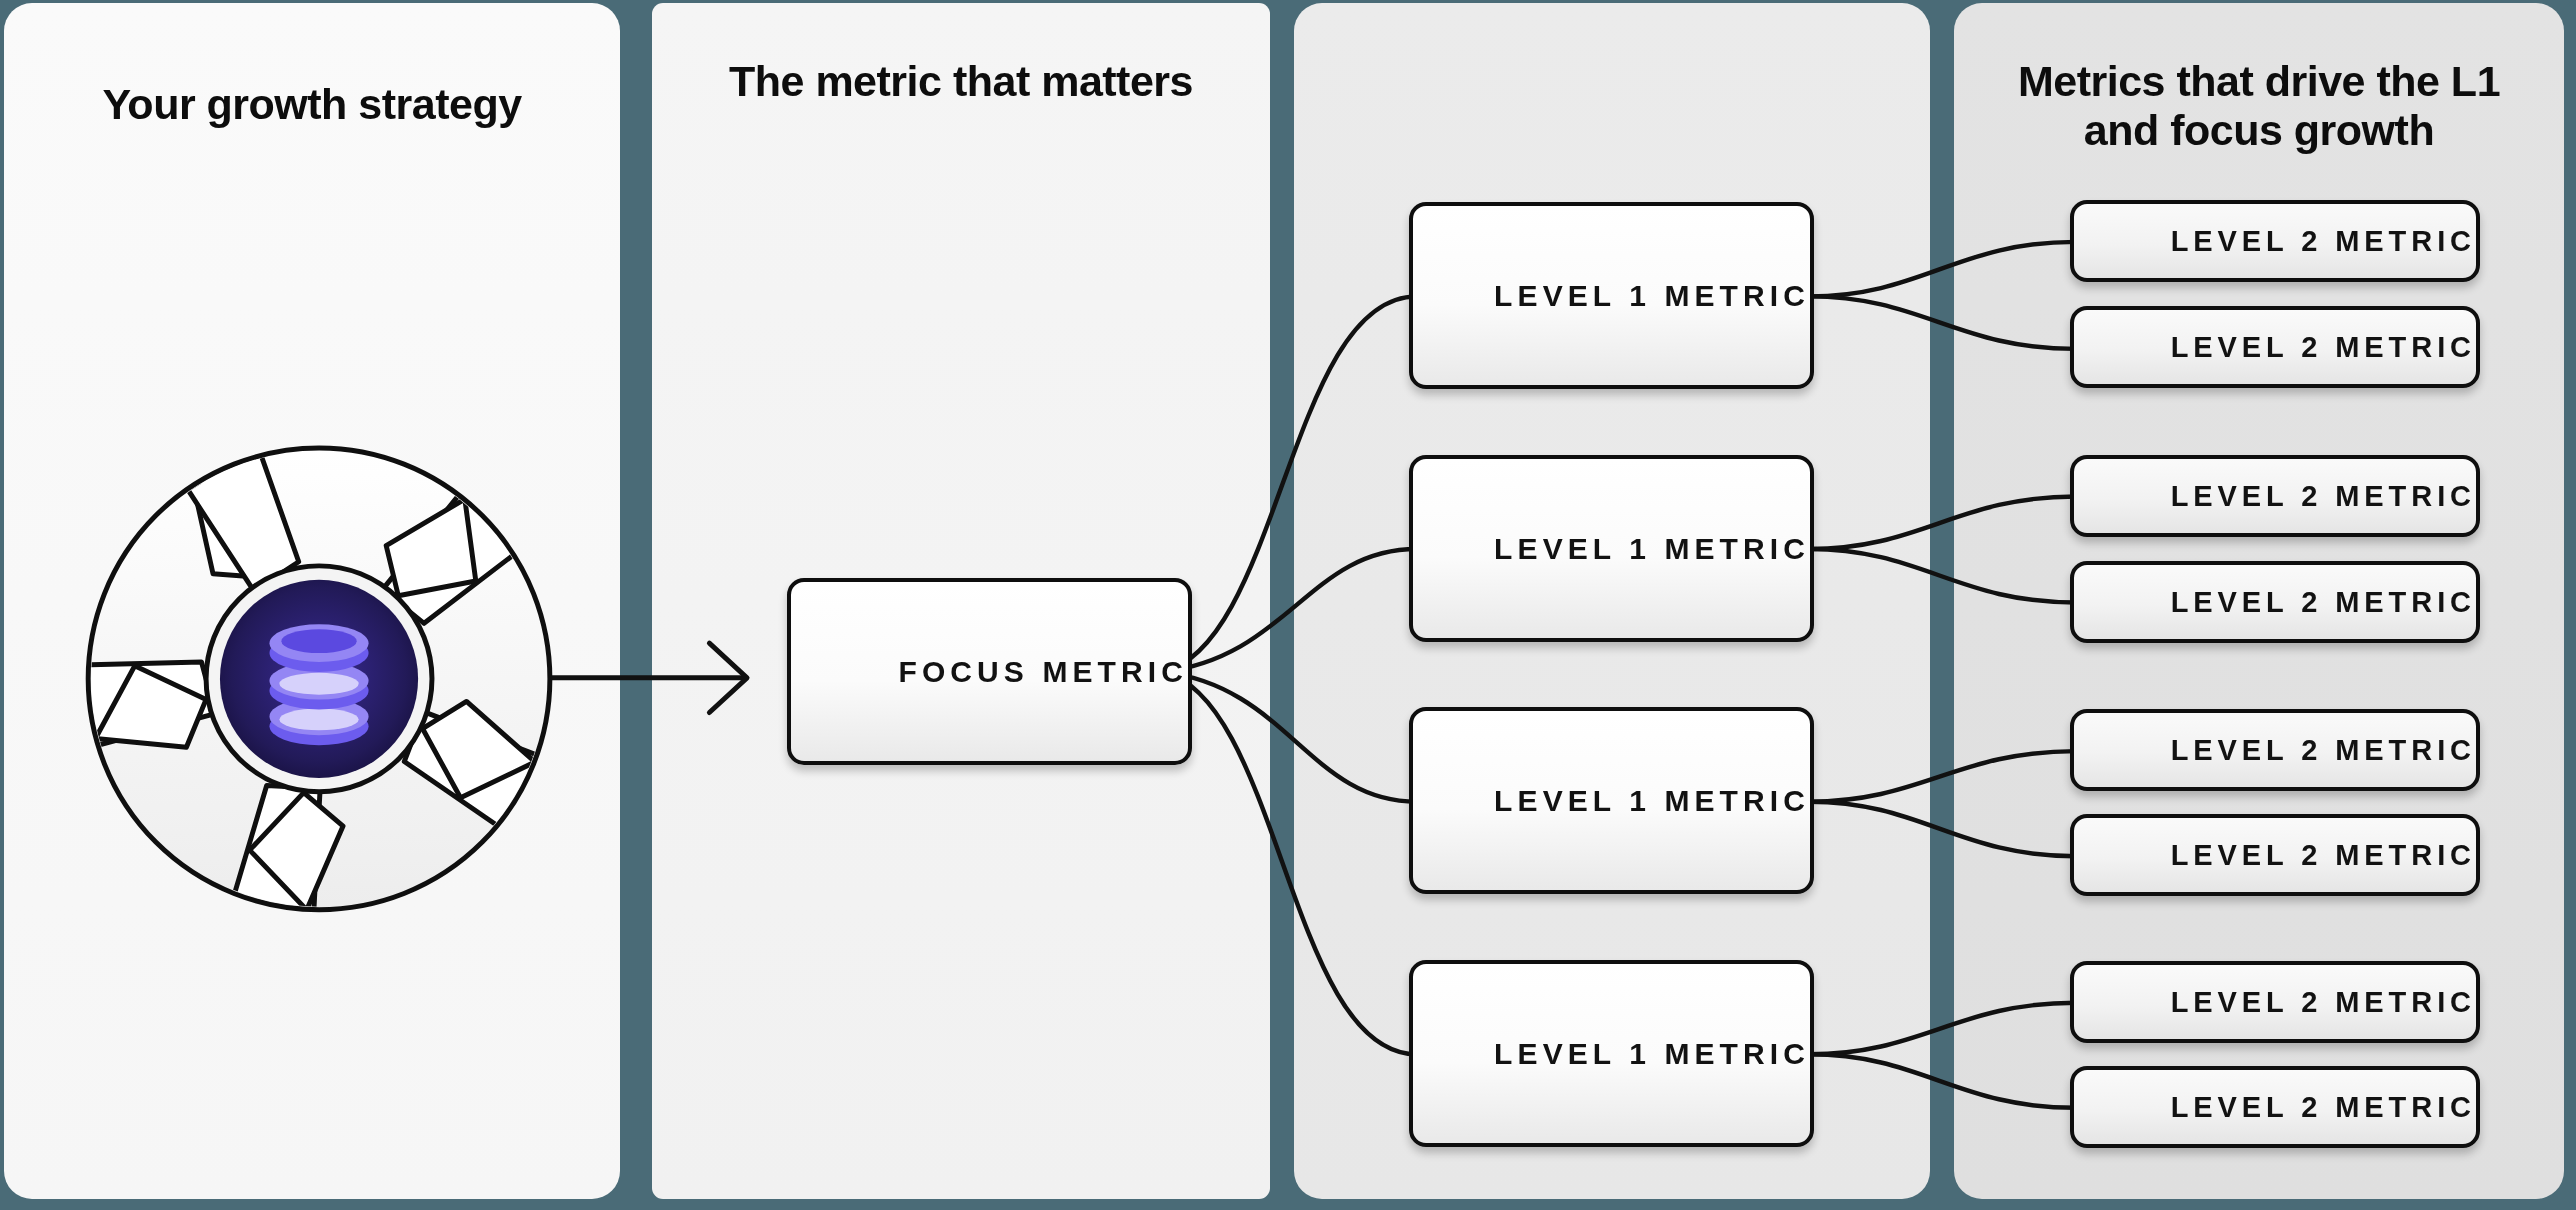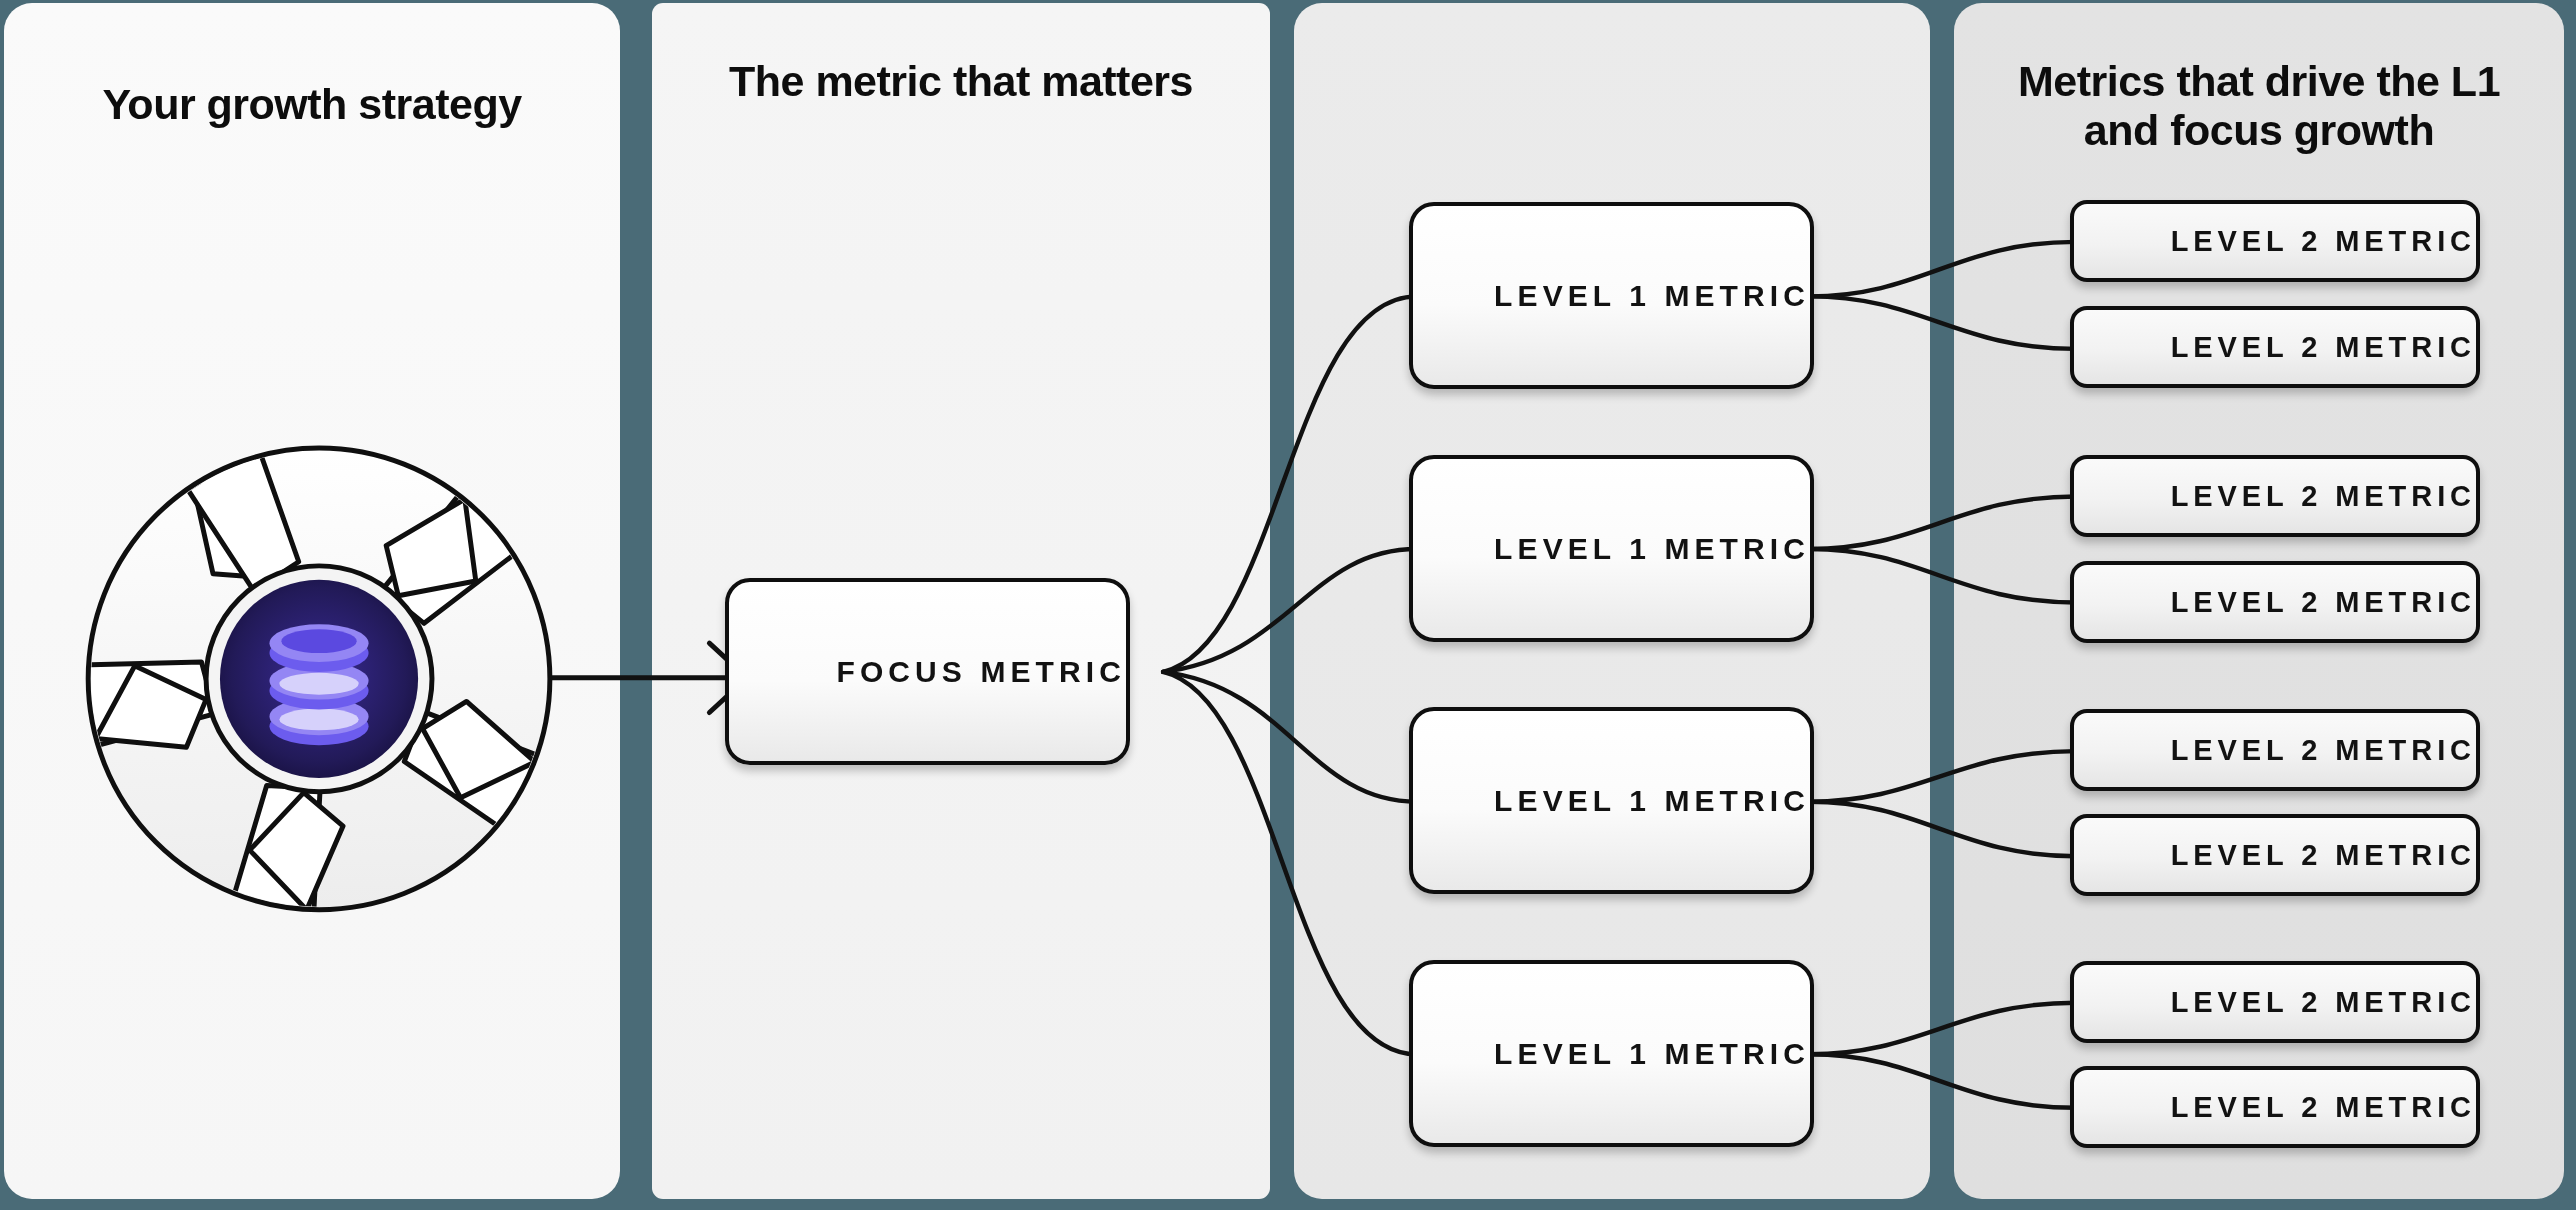--- a/index.html
+++ b/index.html
@@ -27,21 +27,21 @@
   #overlay{position:absolute;left:0;top:0;z-index:5;pointer-events:none;}
   .node{
     position:absolute;z-index:10;
     display:flex;align-items:center;justify-content:flex-end;
     border:4.5px solid #0e0e0e;
     background:linear-gradient(180deg,#ffffff 0%,#fbfbfb 55%,#e9e9e9 100%);
     box-shadow:0 6px 9px rgba(0,0,0,0.22);
     color:#121212;font-weight:700;letter-spacing:0.17em;
     text-align:center;white-space:nowrap;
   }
-  .node--big{width:397px;height:179px;border-radius:25px;font-size:30px;}
+  .node--big{width:397px;height:179px;border-radius:17px;font-size:30px;}
   .node--small{width:402px;height:74px;border-radius:17px;font-size:29px;
     background:linear-gradient(180deg,#fafafa 0%,#f2f2f2 55%,#e5e5e5 100%);}
 </style>
 </head>
 <body>
 
 <div id="stage">
 
   <div class="panel panel--1">
     <div class="panel-title panel-title--one">
@@ -142,21 +142,21 @@
         <ellipse cx="0" cy="2" rx="50" ry="19" fill="#9486f4"></ellipse>
         <ellipse cx="0" cy="5" rx="40" ry="11" fill="#d6d1fb"></ellipse>
 
         <ellipse cx="0" cy="-26" rx="50" ry="19" fill="#6c5cee"></ellipse>
         <ellipse cx="0" cy="-36" rx="50" ry="19" fill="#9486f4"></ellipse>
         <ellipse cx="0" cy="-38" rx="38" ry="12" fill="#5b49e0"></ellipse>
       </g>
     </g>
   </svg>
 
-  <div class="node node--big" style="left:725px;top:578px;">
+  <div class="node node--big" style="left:787px;top:578px;">
     <span>FOCUS METRIC</span>
   </div>
 
   <div class="node node--big" style="left:1409px;top:202px;">
     <span>LEVEL 1 METRIC</span>
   </div>
   <div class="node node--big" style="left:1409px;top:455px;">
     <span>LEVEL 1 METRIC</span>
   </div>
   <div class="node node--big" style="left:1409px;top:707px;">

